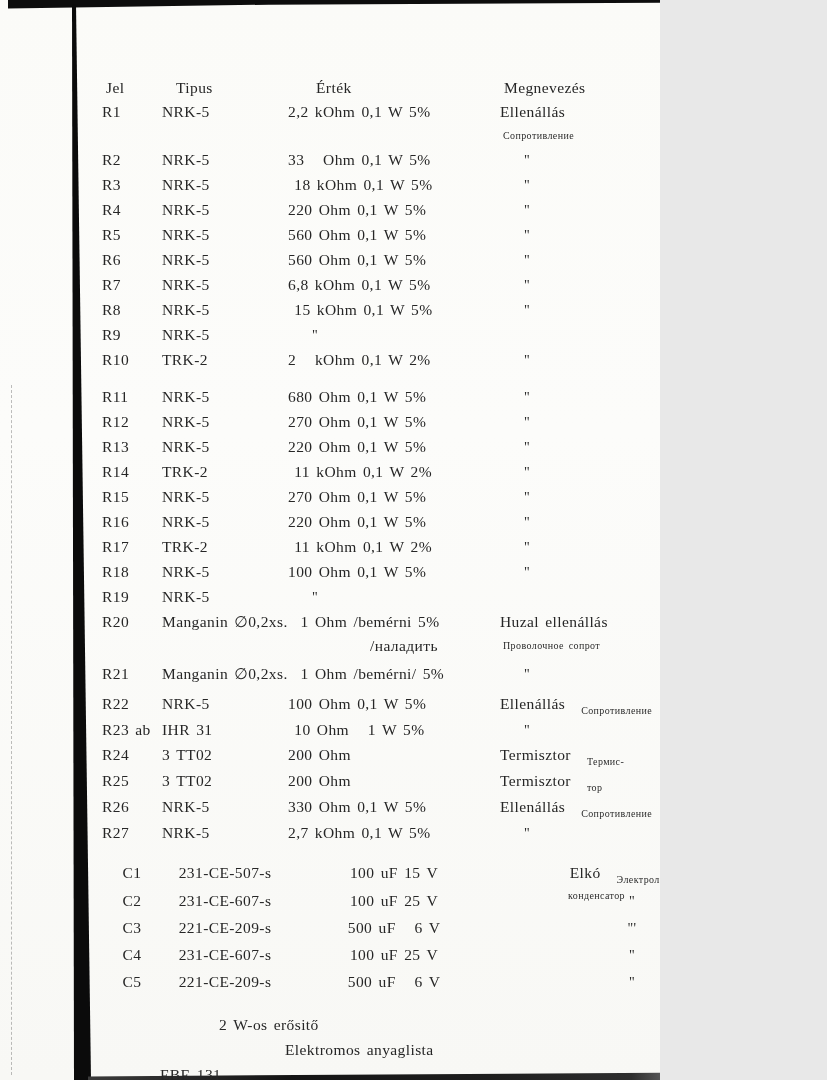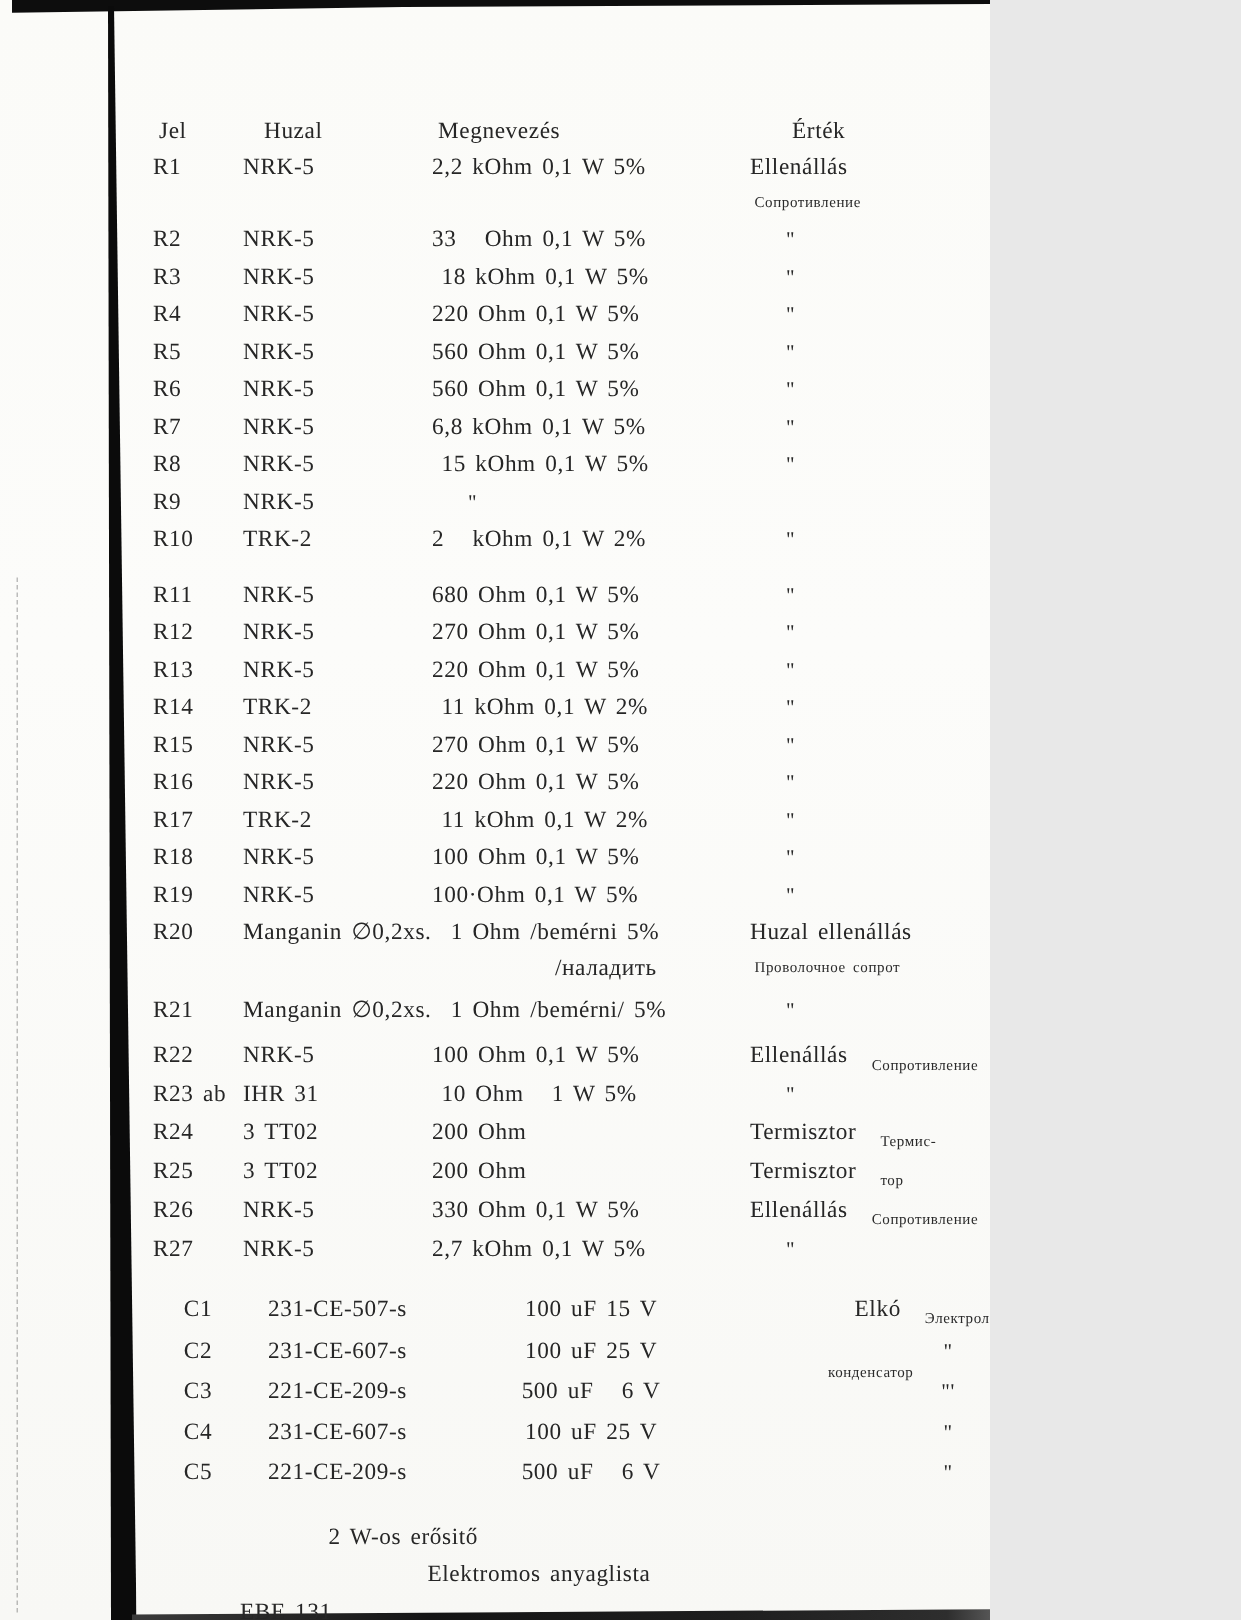--- a/index.html
+++ b/index.html
@@ -27,21 +27,21 @@
   .cell-ertek,.cell-megnev{position:relative;}
   .header .h-jel{padding-left:6px;}
   .header .h-tipus{padding-left:14px;}
   .header .h-ertek{padding-left:28px;}
   .header .h-megnev{padding-left:4px;}
   .jel{padding-left:2px;}
   .hu.ditto{display:inline-block;padding-left:24px;font-size:14px;}
   .ru{font-size:10px;color:#2b2b2b;}
   .ru-inline{margin-left:16px;position:relative;top:5px;}
   .ru-below{padding-left:3px;}
-  .ru2{position:absolute;left:52px;top:23px;white-space:pre;margin-top:20px;}
+  .ru2{position:absolute;left:68px;top:23px;white-space:pre;}
   .ertek2{padding-left:82px;}
   .section{}
   .sec2{margin-top:12px;}
   .sec3{margin-top:14px;text-align:center;}
   .sec3 .row{line-height:26px;}
   .gap-before-sm{margin-top:4px;}
   .gap-before-md{margin-top:5px;}
   
   .footer{margin-top:16px;font-size:15.5px;letter-spacing:.4px;word-spacing:2px;line-height:25px;}
   .f1{margin-left:119px;}
@@ -58,23 +58,23 @@
 <div class="page">
 
   <div class="scan-top-bar"></div>
   <div class="scan-vline"></div>
   <div class="scan-scratch"></div>
   <div class="scan-bottom-bar"></div>
 
   <div class="content">
     <div class="row header">
       <span class="c h-jel">Jel</span>
-      <span class="c h-tipus">Huzal</span>
+      <span class="c h-tipus">Tipus</span>
+      <span class="c h-ertek">Érték</span>
       <span class="c h-megnev">Megnevezés</span>
-      <span class="c h-ertek">Érték</span>
     </div>
     <div id="sections">
         <div class="section sec1">
           <div class="row">
             <span class="c jel">R1</span>
             <span class="c tipus">NRK-5</span>
             <span class="c cell-ertek"><span>2,2 kOhm 0,1 W 5%</span></span>
             <span class="c cell-megnev"><span class="hu">Ellenállás</span><div class="ru ru-below">Сопротивление</div></span>
           </div>
           <div class="row">
@@ -176,21 +176,20 @@
           </div>
           <div class="row">
             <span class="c jel">R18</span>
             <span class="c tipus">NRK-5</span>
             <span class="c cell-ertek"><span>100 Ohm 0,1 W 5%</span></span>
             <span class="c cell-megnev"><span class="hu ditto">"</span></span>
           </div>
           <div class="row">
             <span class="c jel">R19</span>
             <span class="c tipus">NRK-5</span>
-            <span class="c cell-ertek"><span>100·Ohm 0,1 W 5%</span></span>
             <span class="c cell-megnev"><span class="hu ditto">"</span></span>
           </div>
           <div class="row">
             <span class="c jel">R20</span>
             <span class="c tipus">Manganin ∅0,2xs.</span>
             <span class="c cell-ertek"><span>  1 Ohm /bemérni 5%</span><div class="ertek2">/наладить</div></span>
             <span class="c cell-megnev"><span class="hu">Huzal ellenállás</span><div class="ru ru-below">Проволочное сопрот</div></span>
           </div>
           <div class="row gap-before-sm">
             <span class="c jel">R21</span>

